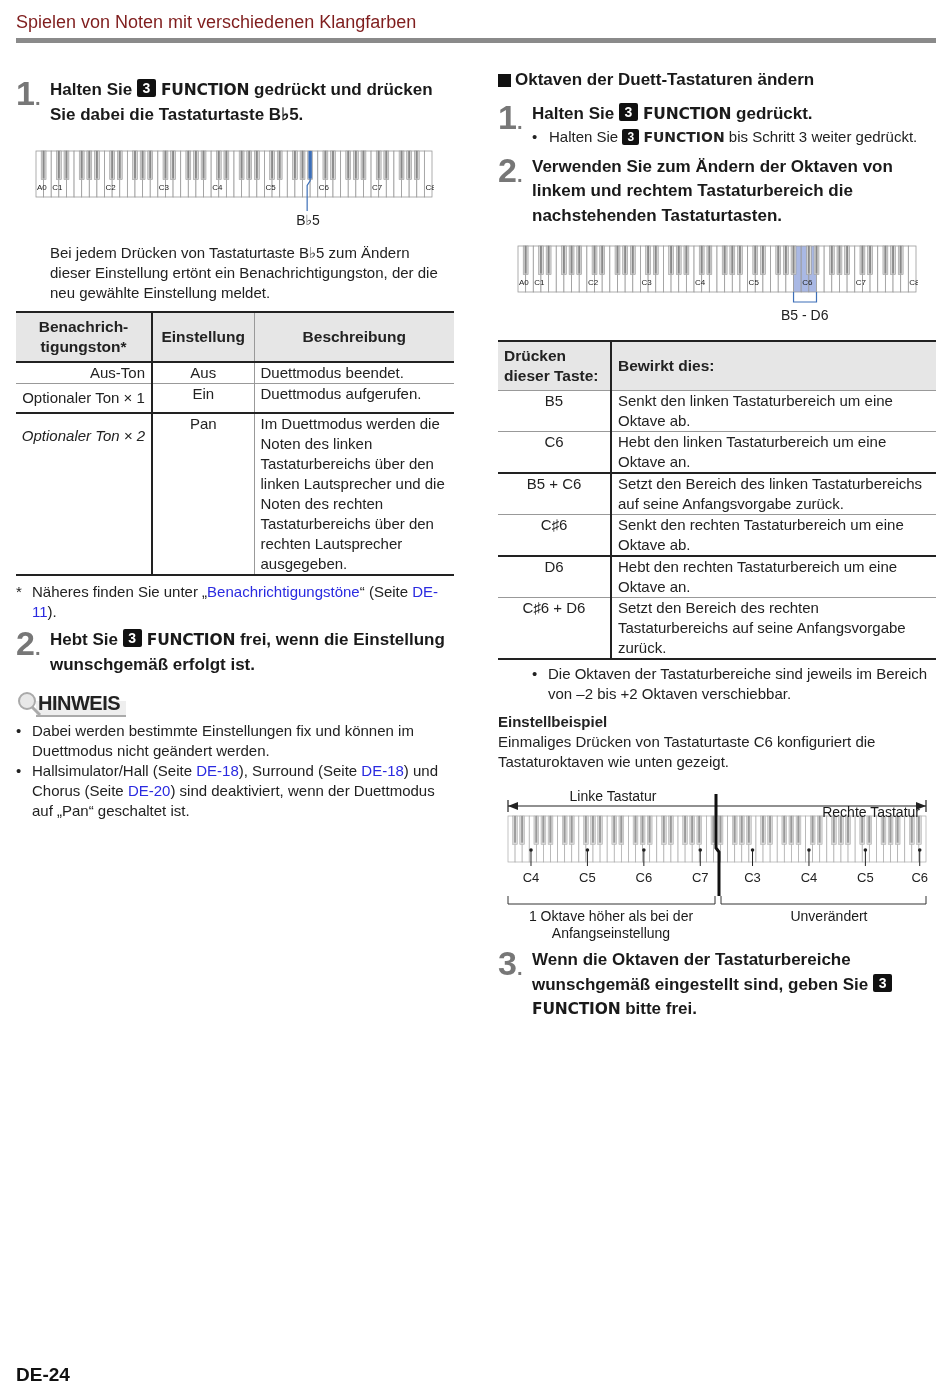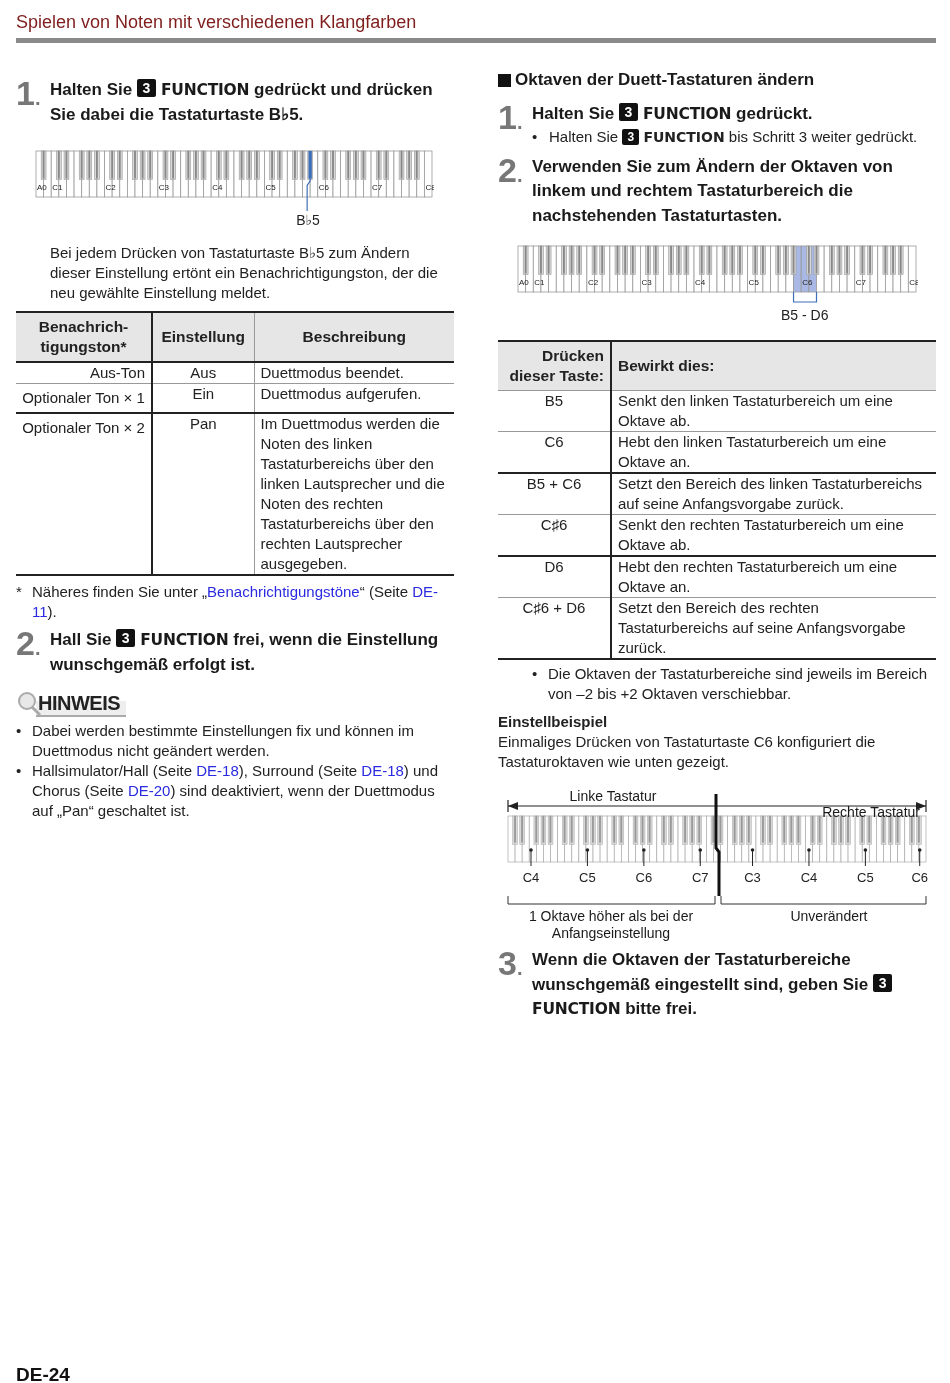--- a/index.html
+++ b/index.html
@@ -204,36 +204,36 @@
         <td style="text-align:right; border-right:2px solid #222;">Aus-Ton</td>
         <td style="text-align:center; border-right:1px solid #999;">Aus</td>
         <td>Duettmodus beendet.</td>
       </tr>
       <tr style="border-bottom:2px solid #222;">
         <td style="text-align:center; border-right:2px solid #222; padding:4px 2px; white-space:nowrap;">Optionaler Ton × 1</td>
         <td style="text-align:center; border-right:1px solid #999;">Ein</td>
         <td>Duettmodus aufgerufen.</td>
       </tr>
       <tr>
-        <td style="text-align:center; border-right:2px solid #222; padding:4px 2px; white-space:nowrap;">Optionaler Ton × 2</td>
+        <td style="text-align:center; border-right:2px solid #222; padding:12px 2px; white-space:nowrap;font-style:italic;">Optionaler Ton × 2</td>
         <td style="text-align:center; border-right:1px solid #999;">Pan</td>
         <td>Im Duettmodus werden die Noten des linken Tastaturbereichs über den linken Lautsprecher und die Noten des rechten Tastaturbereichs über den rechten Lautsprecher ausgegeben.</td>
       </tr>
     </tbody>
   </table>
 
   <div class="bullet" style="margin-top:6px;">
     <span class="b">*</span>
     <span><span>Näheres finden Sie unter „</span><span class="link">Benachrichtigungstöne</span><span>“ (Seite </span><span class="link">DE-11</span><span>).</span></span>
   </div>
 
   <div class="step" style="margin-top:6px">
     <div class="step-num"><span>2</span><span class="dot">.</span></div>
     <div class="step-text">
-      <span>Hall Sie </span><span class="key3">3</span><span class="fn">FUNCTION</span><span> frei, wenn die Einstellung wunschgemäß erfolgt ist.</span>
+      <span>Hebt Sie </span><span class="key3">3</span><span class="fn">FUNCTION</span><span> frei, wenn die Einstellung wunschgemäß erfolgt ist.</span>
     </div>
   </div>
 
   <div class="hinweis">
     <svg width="26" height="26" style="margin-right:-6px; position:relative; z-index:1;">
       <circle cx="11" cy="10" r="8" fill="#e8e8e8" stroke="#aaa" stroke-width="2"></circle>
       <line x1="16" y1="16" x2="24" y2="24" stroke="#aaa" stroke-width="3"></line>
     </svg>
     <span class="hinweis-label">HINWEIS</span>
   </div>
@@ -410,21 +410,21 @@
         <text x="339.7692307692308" y="41" font-size="8" fill="#222" font-family="Liberation Sans, sans-serif">C7</text>
         <text x="393.34615384615387" y="41" font-size="8" fill="#222" font-family="Liberation Sans, sans-serif">C8</text>
         <polyline points="277.53846153846155,48 277.53846153846155,58 300.5,58 300.5,48" fill="none" stroke="#3d6fb8" stroke-width="1.2"></polyline>
         <text x="265.0192307692308" y="76" font-size="14" fill="#222" font-family="Liberation Sans, sans-serif">B5 - D6</text>
       </svg>
   </div>
 
   <table class="tbl" style="margin-top:8px; border-top:2px solid #222; border-bottom:2px solid #222;">
     <thead>
       <tr style="border-bottom:1px solid #999;">
-        <th style="width:113px; text-align:right; border-right:2px solid #222; padding:4px 6px;">Drücken dieser Taste:</th>
+        <th style="width:113px; text-align:left; border-right:2px solid #222; padding:4px 6px;">Drücken dieser Taste:</th>
         <th style="text-align:left; vertical-align:middle; padding-left:6px;">Bewirkt dies:</th>
       </tr>
     </thead>
     <tbody id="rtbody">
         <tr style="border-bottom: 1px solid rgb(153, 153, 153);">
           <td style="text-align: center; border-right: 2px solid rgb(34, 34, 34);">B5</td>
           <td>Senkt den linken Tastaturbereich um eine Oktave ab.</td>
         </tr>
         <tr style="border-bottom: 2px solid rgb(34, 34, 34);">
           <td style="text-align: center; border-right: 2px solid rgb(34, 34, 34);">C6</td>

